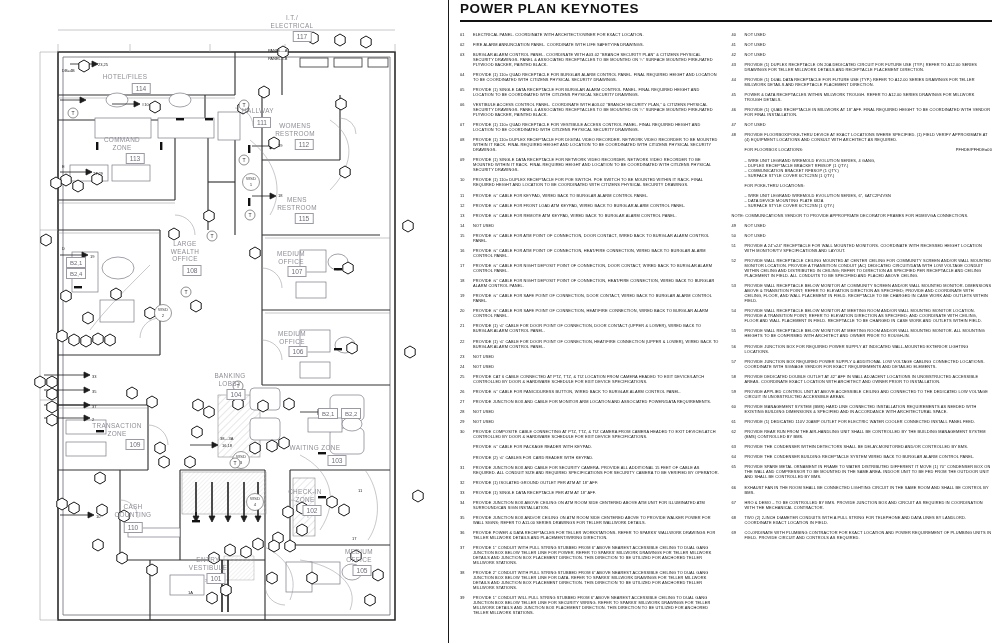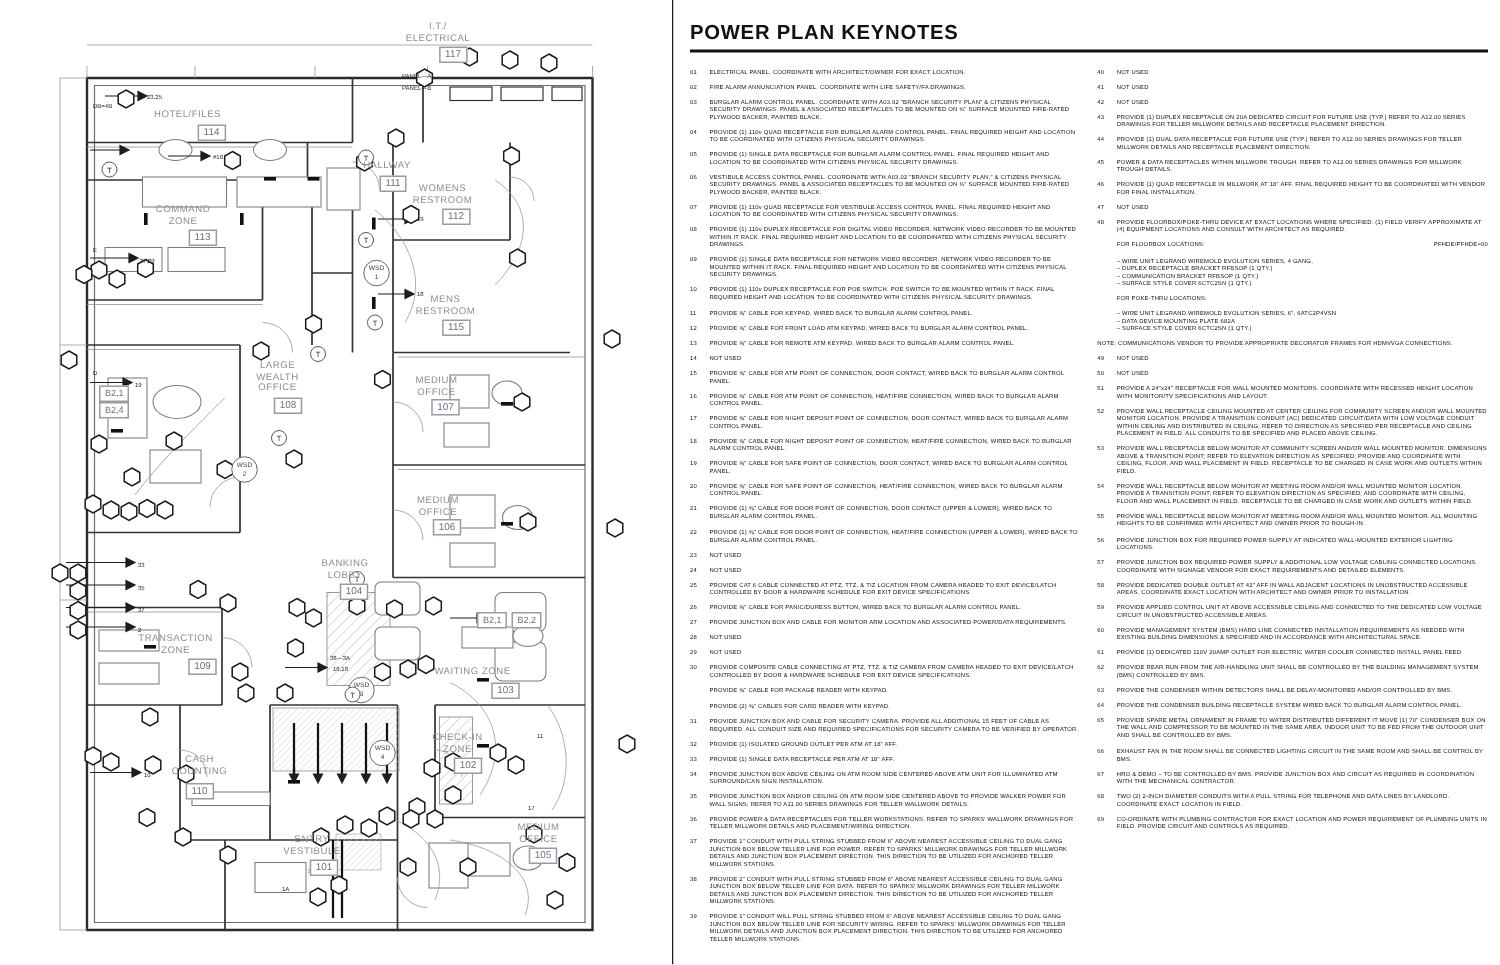--- a/index.html
+++ b/index.html
@@ -35,21 +35,21 @@
 
   
   #divider {
     position: absolute; left: 448px; top: 0; width: 1.2px; height: 643px;
     background: #1a1a1a;
   }
 
   
   #keynotes {
     position: absolute; left: 449px; top: 0; width: 551px; height: 643px;
-    background: #fff; padding: 14px 8px 0 11px;
+    background: #fff; padding: 1px 8px 0 11px;
   }
   #kn-title {
     font-family: "Liberation Sans", sans-serif;
     font-size: 13.5px; font-weight: 700; letter-spacing: .5px;
     color: #111; padding-bottom: 4px;
   }
   #kn-rule { height: 1.6px; background: #111; width: 100%; margin-bottom: 10px; }
 
   .kn-cols { display: flex; gap: 11px; align-items: flex-start; }
   .kn-col { width: 270px; }

